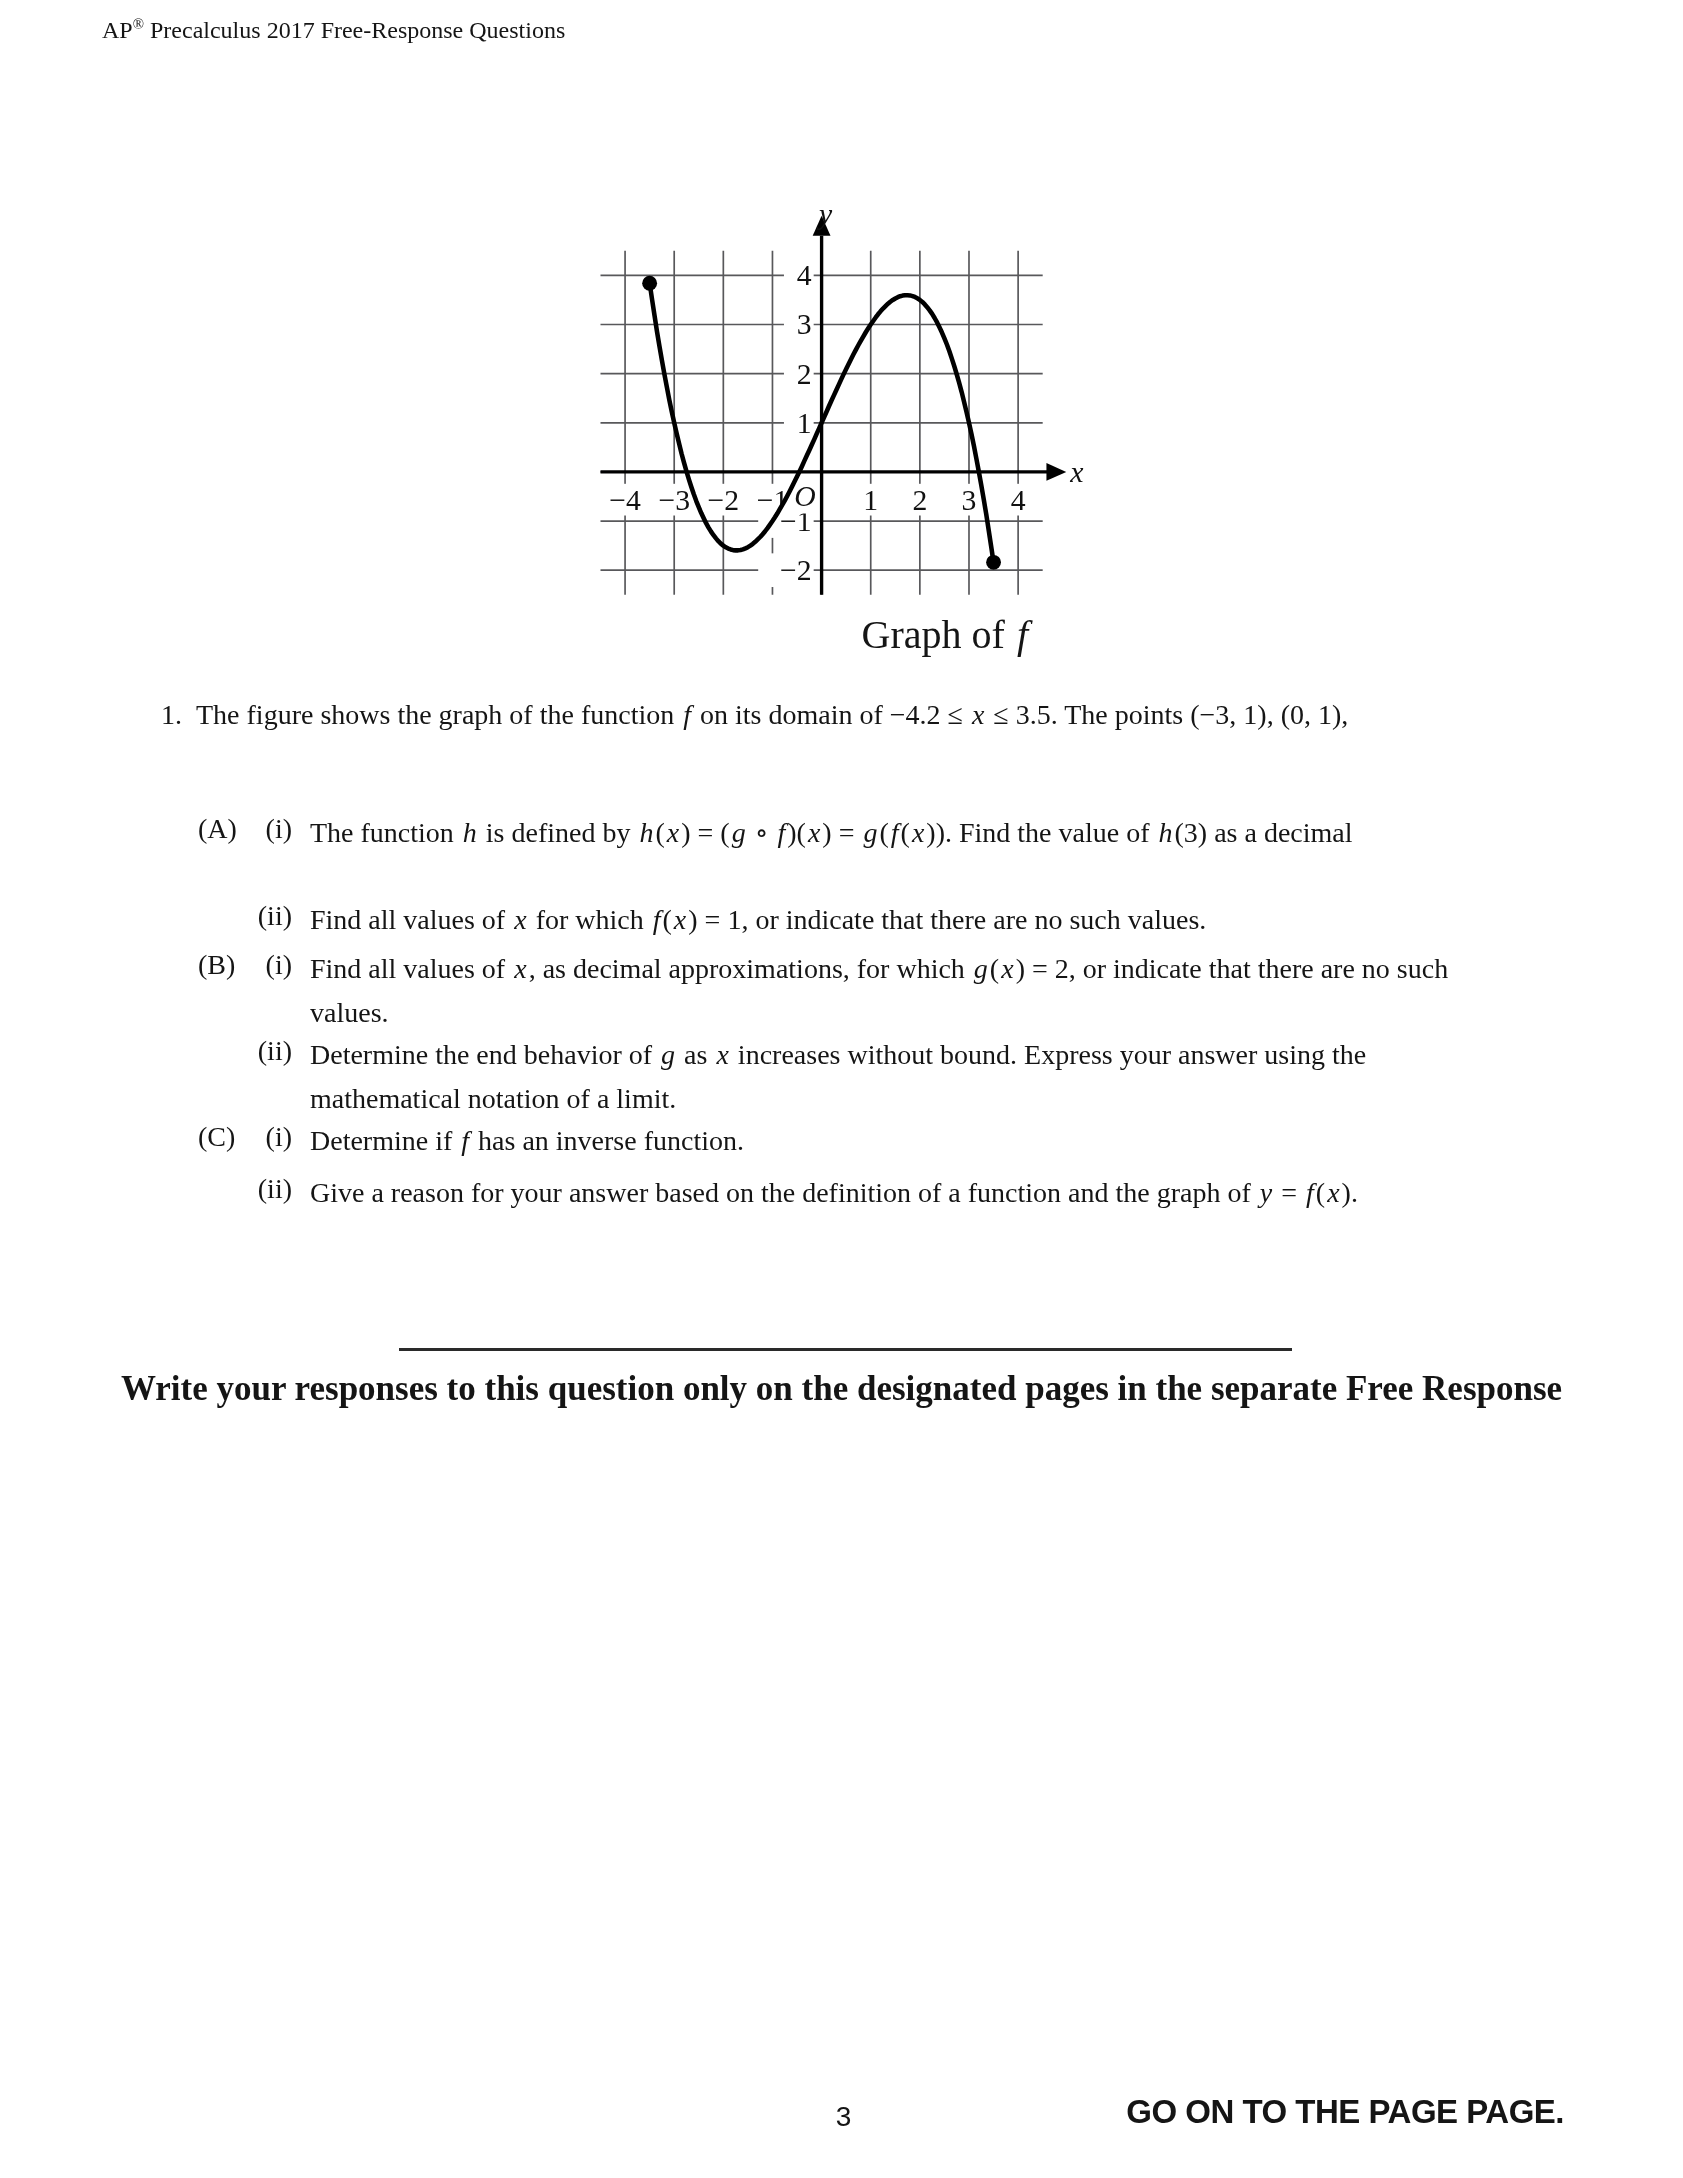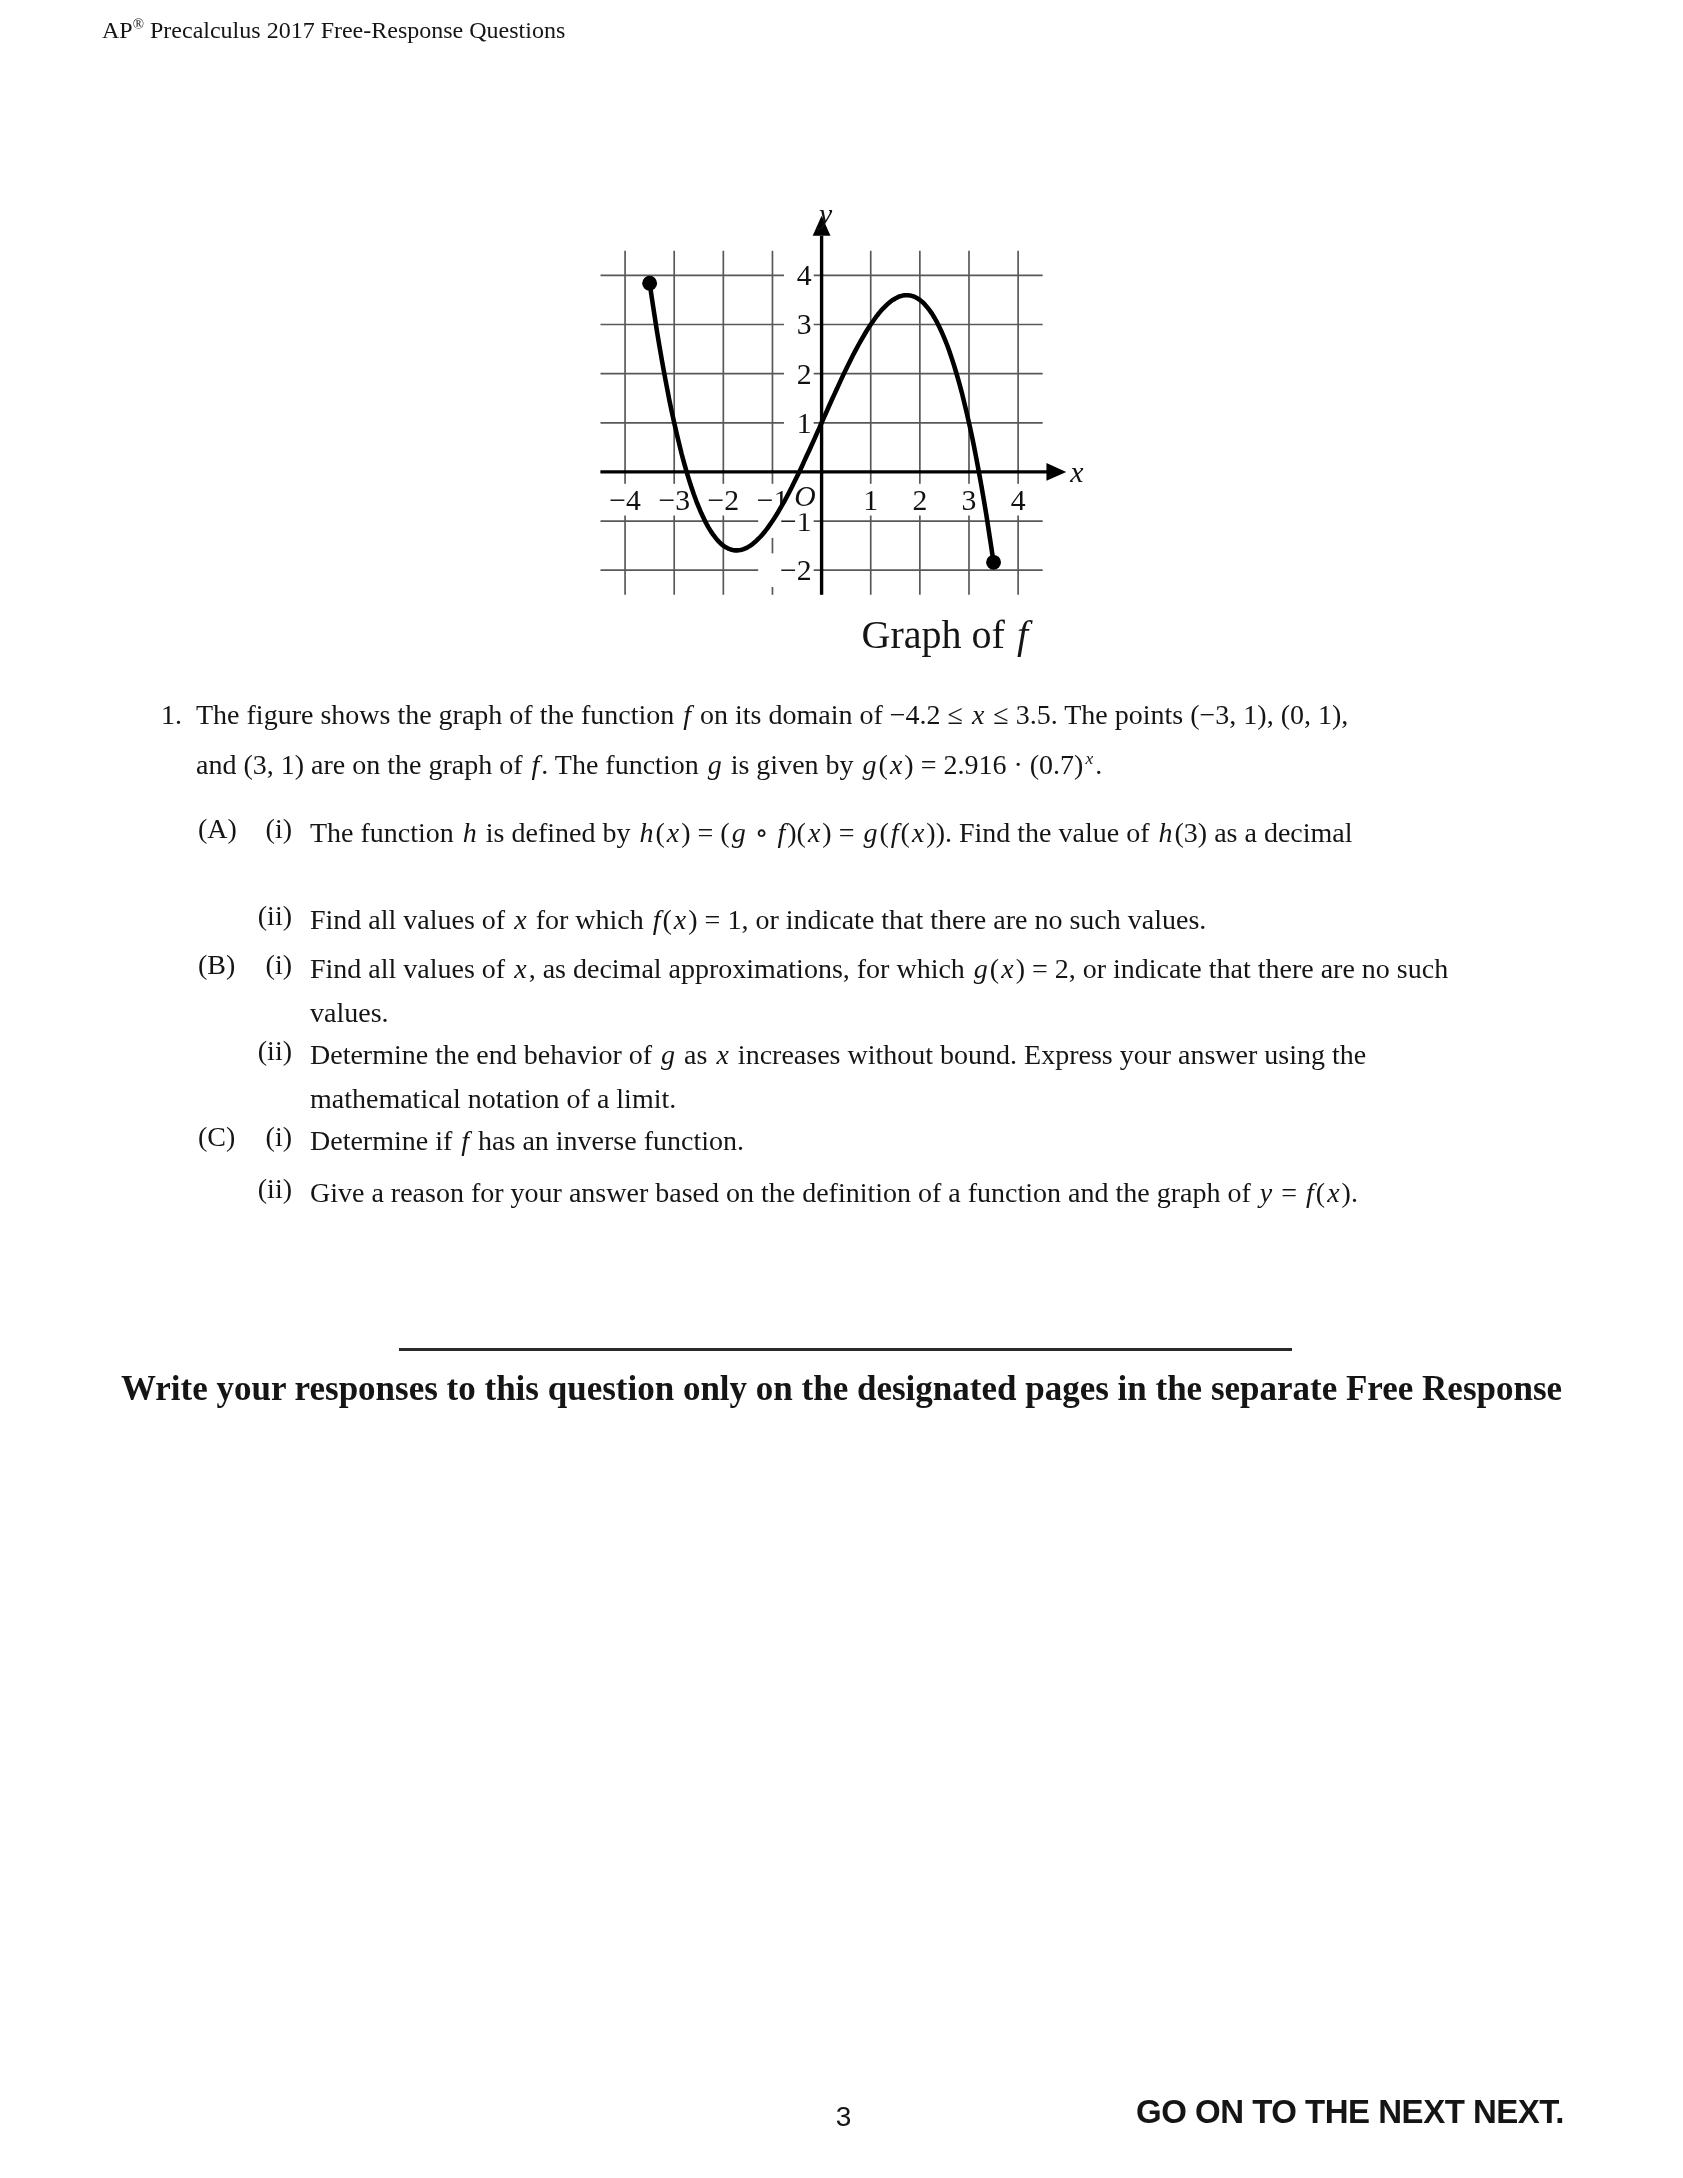--- a/index.html
+++ b/index.html
@@ -105,21 +105,20 @@
       <path d="M81.4 95.8 L83.9 112.7 L86.4 129.0 L88.8 144.6 L91.3 159.6 L93.8 173.9 L96.3 187.7 L98.8 200.9 L101.2 213.5 L103.7 225.5 L106.2 236.9 L108.7 247.8 L111.2 258.1 L113.6 267.9 L116.1 277.2 L118.6 285.9 L121.1 294.2 L123.6 301.9 L126.0 309.1 L128.5 315.9 L131.0 322.1 L133.5 328.0 L136.0 333.3 L138.4 338.2 L140.9 342.7 L143.4 346.8 L145.9 350.4 L148.4 353.6 L150.8 356.4 L153.3 358.9 L155.8 360.9 L158.3 362.6 L160.8 363.9 L163.2 364.8 L165.7 365.5 L168.2 365.7 L170.7 365.7 L173.2 365.3 L175.6 364.7 L178.1 363.7 L180.6 362.5 L183.1 360.9 L185.6 359.1 L188.0 357.1 L190.5 354.7 L193.0 352.2 L195.5 349.4 L198.0 346.4 L200.4 343.2 L202.9 339.7 L205.4 336.1 L207.9 332.3 L210.4 328.3 L212.8 324.1 L215.3 319.8 L217.8 315.4 L220.3 310.8 L222.8 306.0 L225.2 301.2 L227.7 296.2 L230.2 291.2 L232.7 286.0 L235.2 280.7 L237.6 275.4 L240.1 270.0 L242.6 264.6 L245.1 259.1 L247.6 253.6 L250.0 248.0 L252.5 242.5 L255.0 236.9 L257.5 231.3 L260.0 225.8 L262.4 220.2 L264.9 214.7 L267.4 209.2 L269.9 203.8 L272.4 198.4 L274.8 193.1 L277.3 187.8 L279.8 182.7 L282.3 177.6 L284.8 172.6 L287.2 167.8 L289.7 163.0 L292.2 158.4 L294.7 154.0 L297.2 149.7 L299.6 145.5 L302.1 141.5 L304.6 137.7 L307.1 134.1 L309.6 130.6 L312.0 127.4 L314.5 124.4 L317.0 121.6 L319.5 119.1 L322.0 116.7 L324.4 114.7 L326.9 112.9 L329.4 111.4 L331.9 110.1 L334.4 109.1 L336.8 108.5 L339.3 108.1 L341.8 108.1 L344.3 108.3 L346.8 109.0 L349.2 109.9 L351.7 111.2 L354.2 112.9 L356.7 114.9 L359.2 117.4 L361.6 120.2 L364.1 123.4 L366.6 127.0 L369.1 131.1 L371.6 135.6 L374.0 140.5 L376.5 145.8 L379.0 151.6 L381.5 157.9 L384.0 164.7 L386.4 171.9 L388.9 179.6 L391.4 187.9 L393.9 196.6 L396.4 205.9 L398.8 215.7 L401.3 226.0 L403.8 236.9 L406.3 248.3 L408.8 260.3 L411.2 272.9 L413.7 286.1 L416.2 299.9 L418.7 314.2 L421.2 329.2 L423.6 344.8 L426.1 361.1 L428.6 377.9 " fill="none" stroke="#000" stroke-width="4.6" stroke-linecap="round" stroke-linejoin="round"></path>
       <circle cx="81.4" cy="96.036" r="7.5" fill="#000"></circle>
       <circle cx="428.6" cy="377.764" r="7.5" fill="#000"></circle>
     </svg>
   <div class="graph-caption"><span>Graph of </span><span class="st-i">f</span></div>
 
   <div class="qblock" style="top:693px">
     <span class="qnum">1.</span>
     <div class="qbody">
       <div class="qline"><span>The figure shows the graph of the function </span><span class="st-i">f</span><span> on its domain of −4.2 ≤ </span><span class="st-i">x</span><span> ≤ 3.5. The points (−3, 1), (0, 1),</span></div>
-      <div class="qline"><span>and (3, 1) are on the graph of </span><span class="st-i">f</span><span>. The function </span><span class="st-i">g</span><span> is given by </span><span class="st-i">g</span><span>(</span><span class="st-i">x</span><span>) = 2.916 · (0.7)</span><span class="st-i st-sup">x</span><span>.</span></div>
     </div>
   </div>
 
   <div class="pblock" style="top:807px">
     <span class="plabel">(A)</span>
     <span class="psub">(i)</span>
     <div class="pbody">
       <div class="qline"><span>The function </span><span class="st-i">h</span><span> is defined by </span><span class="st-i">h</span><span>(</span><span class="st-i">x</span><span>) = (</span><span class="st-i">g</span><span> ∘ </span><span class="st-i">f</span><span>)(</span><span class="st-i">x</span><span>) = </span><span class="st-i">g</span><span>(</span><span class="st-i">f</span><span>(</span><span class="st-i">x</span><span>)). Find the value of </span><span class="st-i">h</span><span>(3) as a decimal</span></div>
     </div>
   </div>
@@ -164,16 +163,16 @@
   </div>
 
   <div class="divider"></div>
 
   <div class="notice">
     <div class="notice-line">Write your responses to this question only on the designated pages in the separate Free Response</div>
   </div>
 
 
   <div class="page-number">3</div>
-  <div class="go-on">GO ON TO THE NEXT NEXT.</div>
+  <div class="go-on">GO ON TO THE PAGE PAGE.</div>
 
 </div>
 
 
 </body></html>

